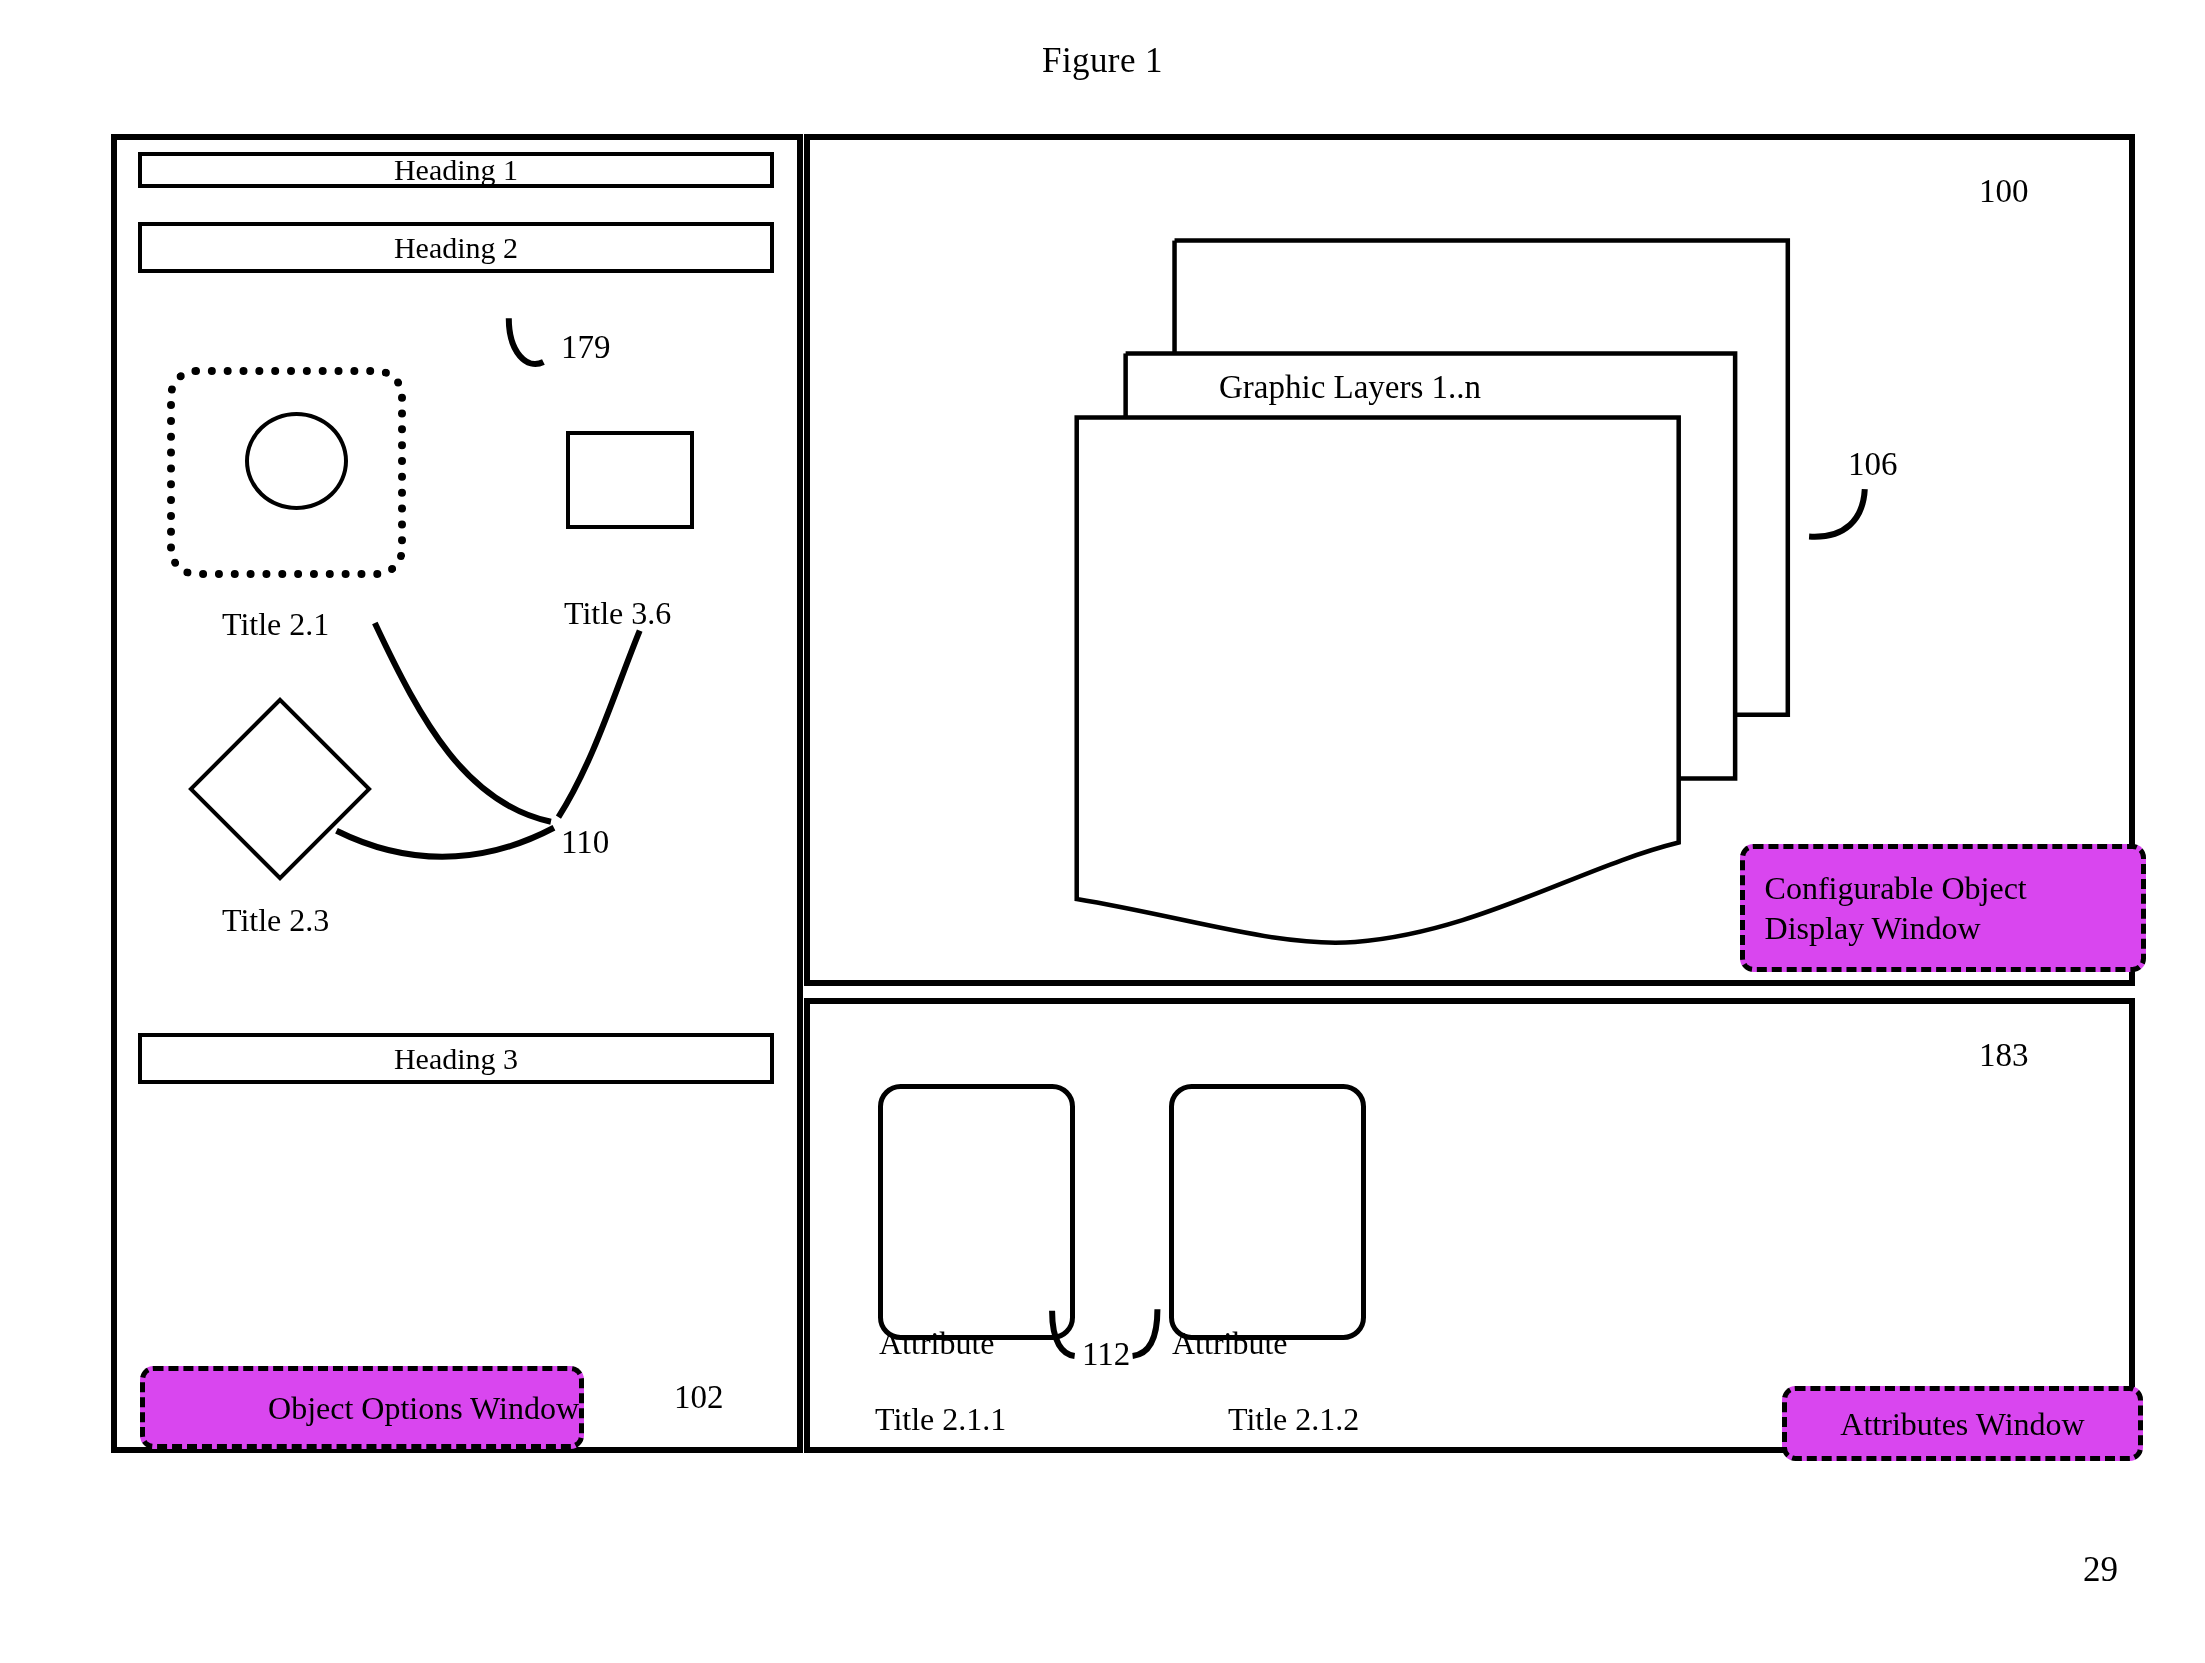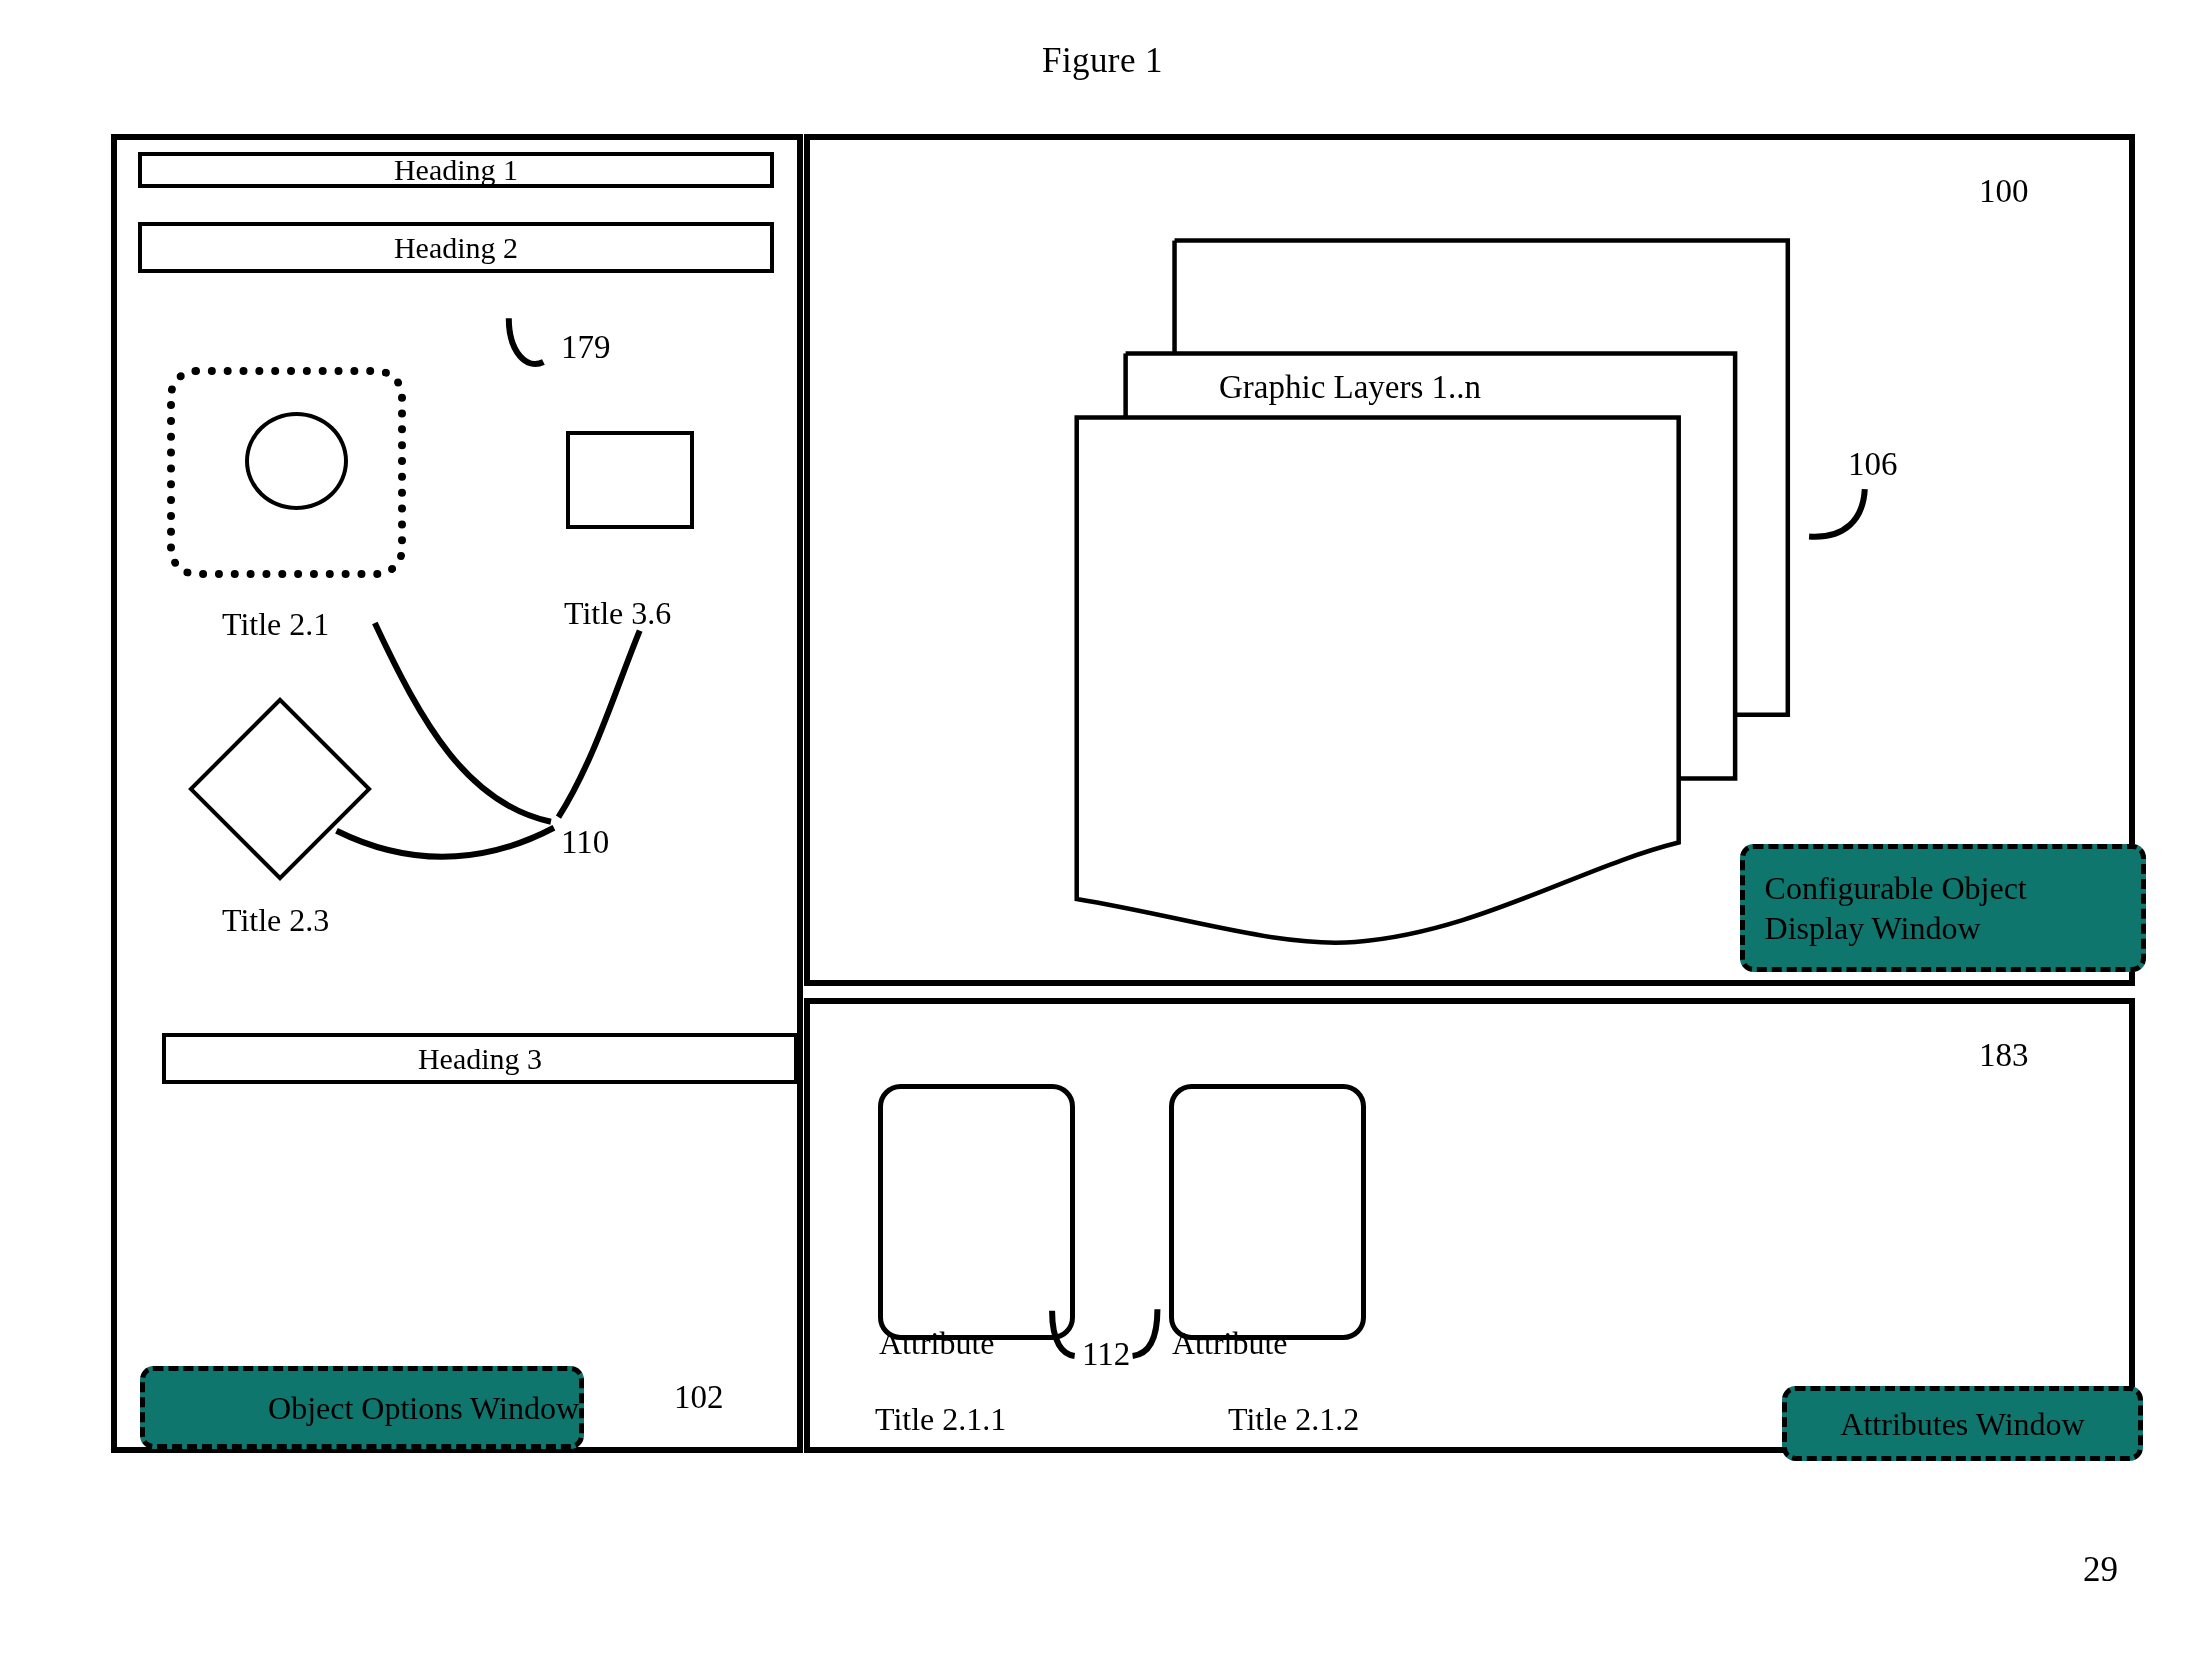--- a/index.html
+++ b/index.html
@@ -69,21 +69,21 @@
     border: 4.5px solid #000;
     background: #fff;
     box-sizing: border-box;
     display: flex;
     align-items: center;
     justify-content: center;
     font-size: 30px;
   }
   #heading-1 { left: 138px; top: 152px; width: 636px; height: 36px; }
   #heading-2 { left: 138px; top: 222px; width: 636px; height: 51px; }
-  #heading-3 { left: 138px; top: 1033px; width: 636px; height: 51px; margin-left: 24px; }
+  #heading-3 { left: 138px; top: 1033px; width: 636px; height: 51px; }
 
   
   #dotted-selection {
     position: absolute;
     left: 167px;
     top: 367px;
     width: 239px;
     height: 211px;
     border: 8.3px dotted #000;
     border-radius: 29px;
@@ -126,21 +126,21 @@
   }
   #label-title-21 { left: 222px; top: 606px; }
   #label-title-22 { left: 564px; top: 595px; }
   #label-title-23 { left: 222px; top: 902px; }
 
   
   .dashed-box {
     position: absolute;
     border: 5.3px dashed #000;
     border-radius: 13.5px;
-    background: #0f766e;
+    background: #d946ef;
     box-sizing: border-box;
     display: flex;
     align-items: center;
     font-size: 32px;
     line-height: 1.25;
   }
   #object-options-callout {
     left: 140px; top: 1366px; width: 444px; height: 83px;
     justify-content: flex-end;
   }

